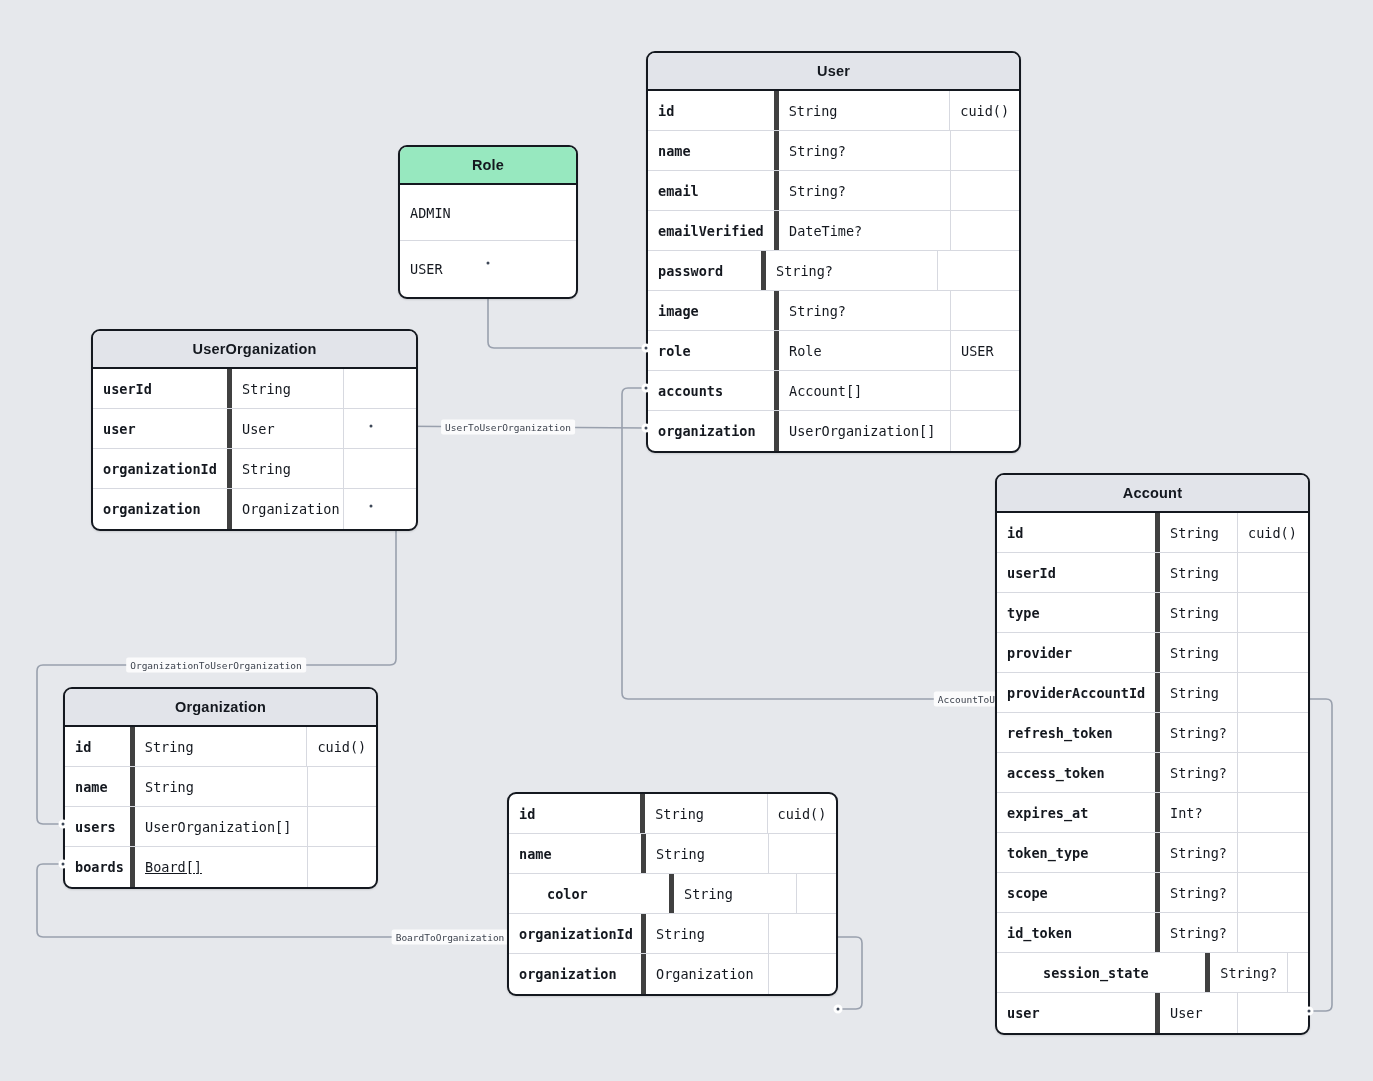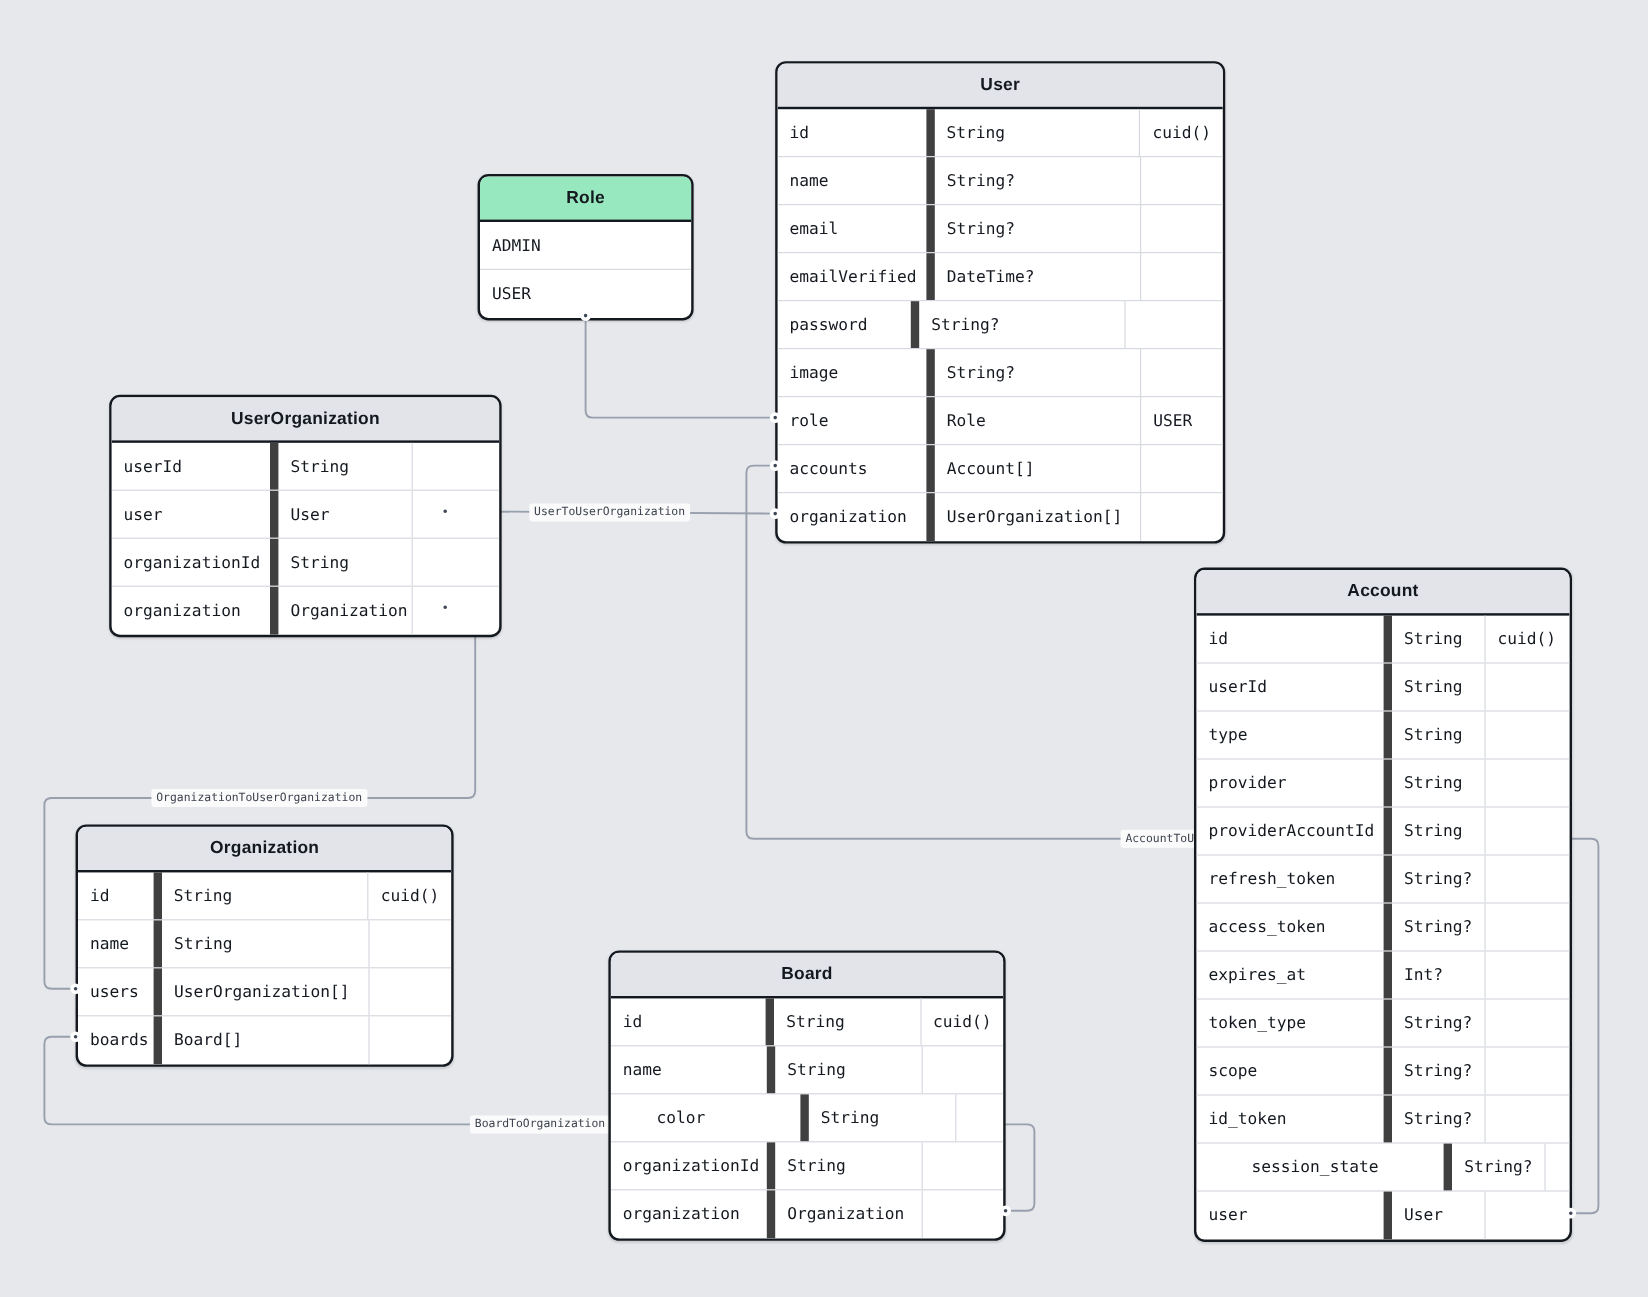--- a/index.html
+++ b/index.html
@@ -56,33 +56,33 @@
     display: flex;
     align-items: center;
     padding: 0 10px;
     font-size: 13.5px;
     color: #14181f;
     overflow: hidden;
     white-space: nowrap;
   }
   .cell.c-name {
     font-family: "DejaVu Sans Mono", monospace;
-    font-weight: normal;
-    border-right: 7px solid #404040;
+    font-weight: bold;
+    border-right: 5px solid #404040;
   }
   .cell.c-type {
     font-family: "DejaVu Sans Mono", monospace;
     font-weight: normal;
     border-right: 1px solid #d7d9e0;
   }
   .cell.c-attr {
     font-family: "DejaVu Sans Mono", monospace;
     font-weight: normal;
   }
-  .enum .row { height: 40px; align-items: center; }
+  .enum .row { height: 56px; align-items: center; }
   .enum .cell.c-name {
     font-family: "DejaVu Sans Mono", monospace;
     font-weight: normal;
     border-right: none;
   }
   .edge-label {
     position: absolute;
     background: #fbfbfc;
     color: #3d434e;
     font-family: "DejaVu Sans Mono", monospace;
@@ -293,27 +293,26 @@
             <div class="cell c-type" style="width: 173px;">String</div>
             <div class="cell c-attr" style="flex: 1 1 auto;"></div>
           </div>
           <div class="row">
             <div class="cell c-name" style="width: 70px;">users</div>
             <div class="cell c-type" style="width: 173px;">UserOrganization[]</div>
             <div class="cell c-attr" style="flex: 1 1 auto;"></div>
           </div>
           <div class="row">
             <div class="cell c-name" style="width: 70px;">boards</div>
-            <div class="cell c-type" style="width: 173px;">Board[]</div>
+            <div class="cell c-type" style="width: 173px; text-decoration: underline;">Board[]</div>
             <div class="cell c-attr" style="flex: 1 1 auto;"></div>
           </div>
         </div>
       </div>
       <div class="entity" style="left: 507px; top: 792px; width: 331px;">
-        <div class="entity-header">Board</div>
         <div class="rows">
           <div class="row">
             <div class="cell c-name" style="width: 137px;">id</div>
             <div class="cell c-type" style="width: 123px;">String</div>
             <div class="cell c-attr" style="flex: 1 1 auto;">cuid()</div>
           </div>
           <div class="row">
             <div class="cell c-name" style="width: 137px;">name</div>
             <div class="cell c-type" style="width: 123px;">String</div>
             <div class="cell c-attr" style="flex: 1 1 auto;"></div>

